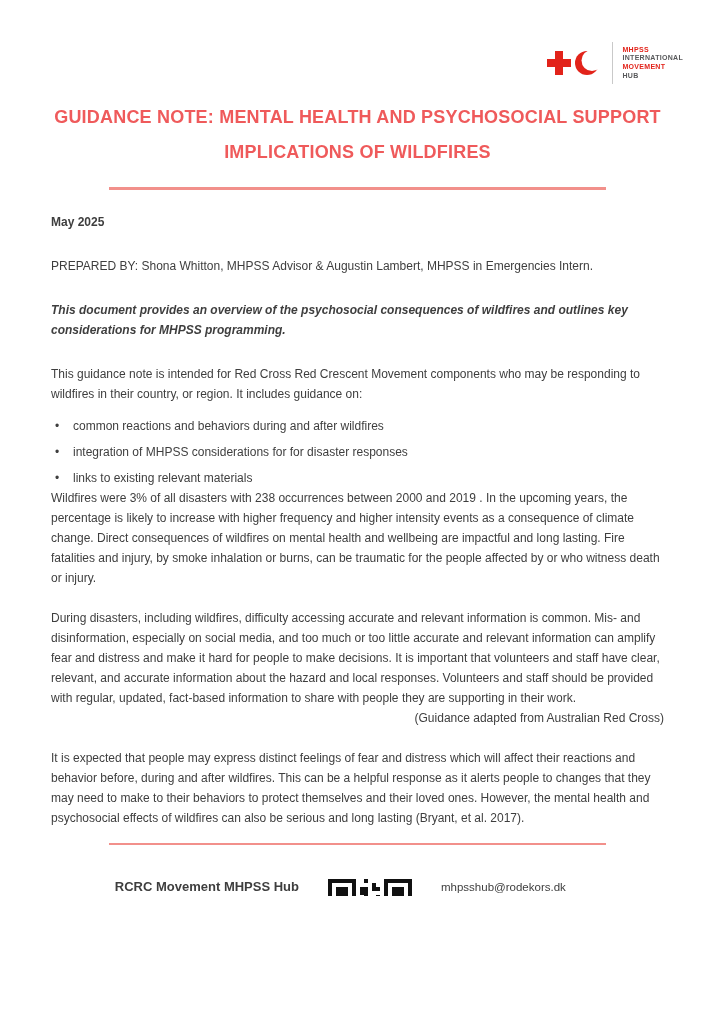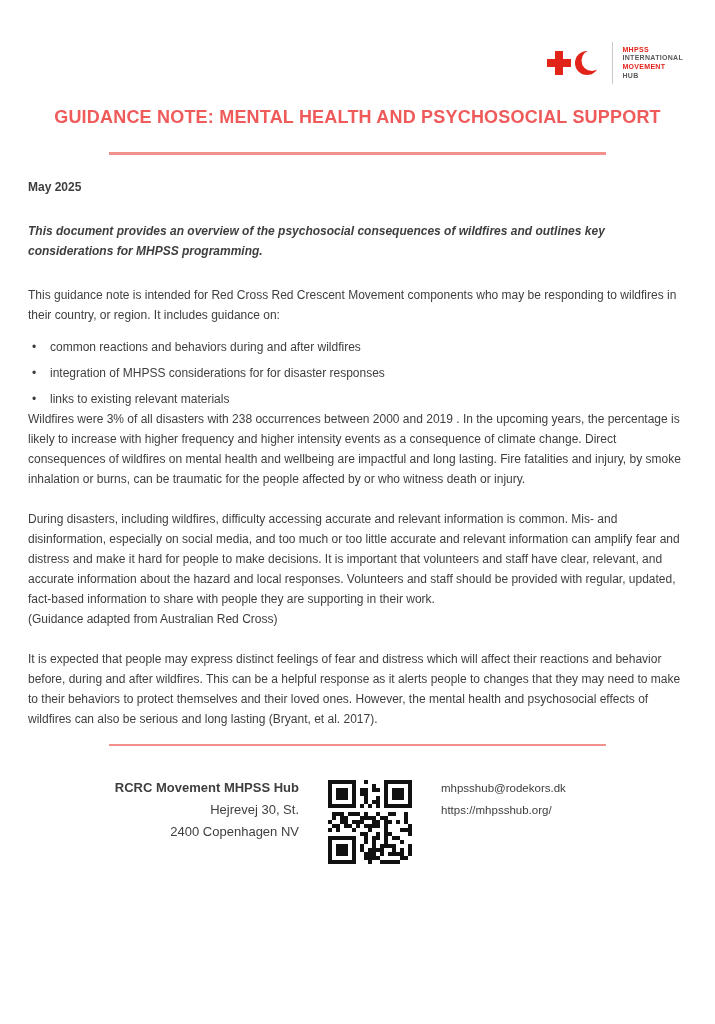--- a/index.html
+++ b/index.html
@@ -29,40 +29,40 @@
     font-size: 18px;
     font-weight: bold;
     line-height: 35px;
     letter-spacing: 0.2px;
   }
   .rule { background: #f2908b; margin: 0 auto; }
   .title-rule  { width: 497px; height: 3px; margin-top: 17px; }
   .footer-rule { width: 497px; height: 2px; margin-top: 15px; }
 
   
-  .content { padding: 0 28px; font-size: 12px; line-height: 20px; }
+  .content { padding: 0 51px; font-size: 12px; line-height: 20px; }
   .content p { margin: 0; }
   .date     { margin-top: 22px !important; font-weight: bold; }
   .prepared { margin-top: 24px !important; }
   .abstract { margin-top: 24px !important; font-weight: bold; font-style: italic; }
   .lead     { margin-top: 24px !important; }
 
   ul.bullets { list-style: none; margin: 12px 0 0 0; padding: 0; }
   ul.bullets li { display: flex; margin-top: 6px; }
   .dot { width: 22px; flex: 0 0 22px; padding-left: 4px; box-sizing: border-box; }
 
   section h2 {
     margin: 31px 0 0 0;
     color: #ef5a5b;
     font-size: 13px;
     font-weight: normal;
     letter-spacing: 0.2px;
     line-height: 20px;
   }
-  .subheading { margin: 0 !important; }
+  .subheading { margin: 0 !important; text-align: right; }
   .pgap { margin-top: 20px !important; }
 
   
   .footer { display: flex; justify-content: center; align-items: flex-start; margin-top: 31px; }
   .addr  { width: 185px; text-align: right; font-size: 13px; line-height: 22px; }
   .org   { font-weight: bold; }
   .qr    { width: 84px; height: 84px; margin: 3px 29px 0 29px; }
   .links { width: 160px; font-size: 11.5px; line-height: 22px; }
   .links div { cursor: pointer; }
 </style>
@@ -84,25 +84,27 @@
     <div class="logo-text">
       <div class="red">MHPSS</div>
       <div class="gray">INTERNATIONAL</div>
       <div class="red">MOVEMENT</div>
       <div class="gray">HUB</div>
     </div>
   </div>
 
   <h1 class="title">
     <span>GUIDANCE NOTE: MENTAL HEALTH AND PSYCHOSOCIAL SUPPORT</span><br>
+    <span>IMPLICATIONS OF WILDFIRES</span>
   </h1>
   <div class="rule title-rule"></div>
 
   <div class="content">
     <p class="date">May 2025</p>
+    <p class="prepared">PREPARED BY: Shona Whitton, MHPSS Advisor &amp; Augustin Lambert, MHPSS in Emergencies Intern.</p>
     <p class="abstract">This document provides an overview of the psychosocial consequences of wildfires and outlines key considerations for MHPSS programming.</p>
     <p class="lead">This guidance note is intended for Red Cross Red Crescent Movement components who may be responding to wildfires in their country, or region. It includes guidance on:</p>
 
     <ul class="bullets">
       <li>
         <span class="dot">•</span>
         <span>common reactions and behaviors during and after wildfires</span>
       </li>
       <li>
         <span class="dot">•</span>

